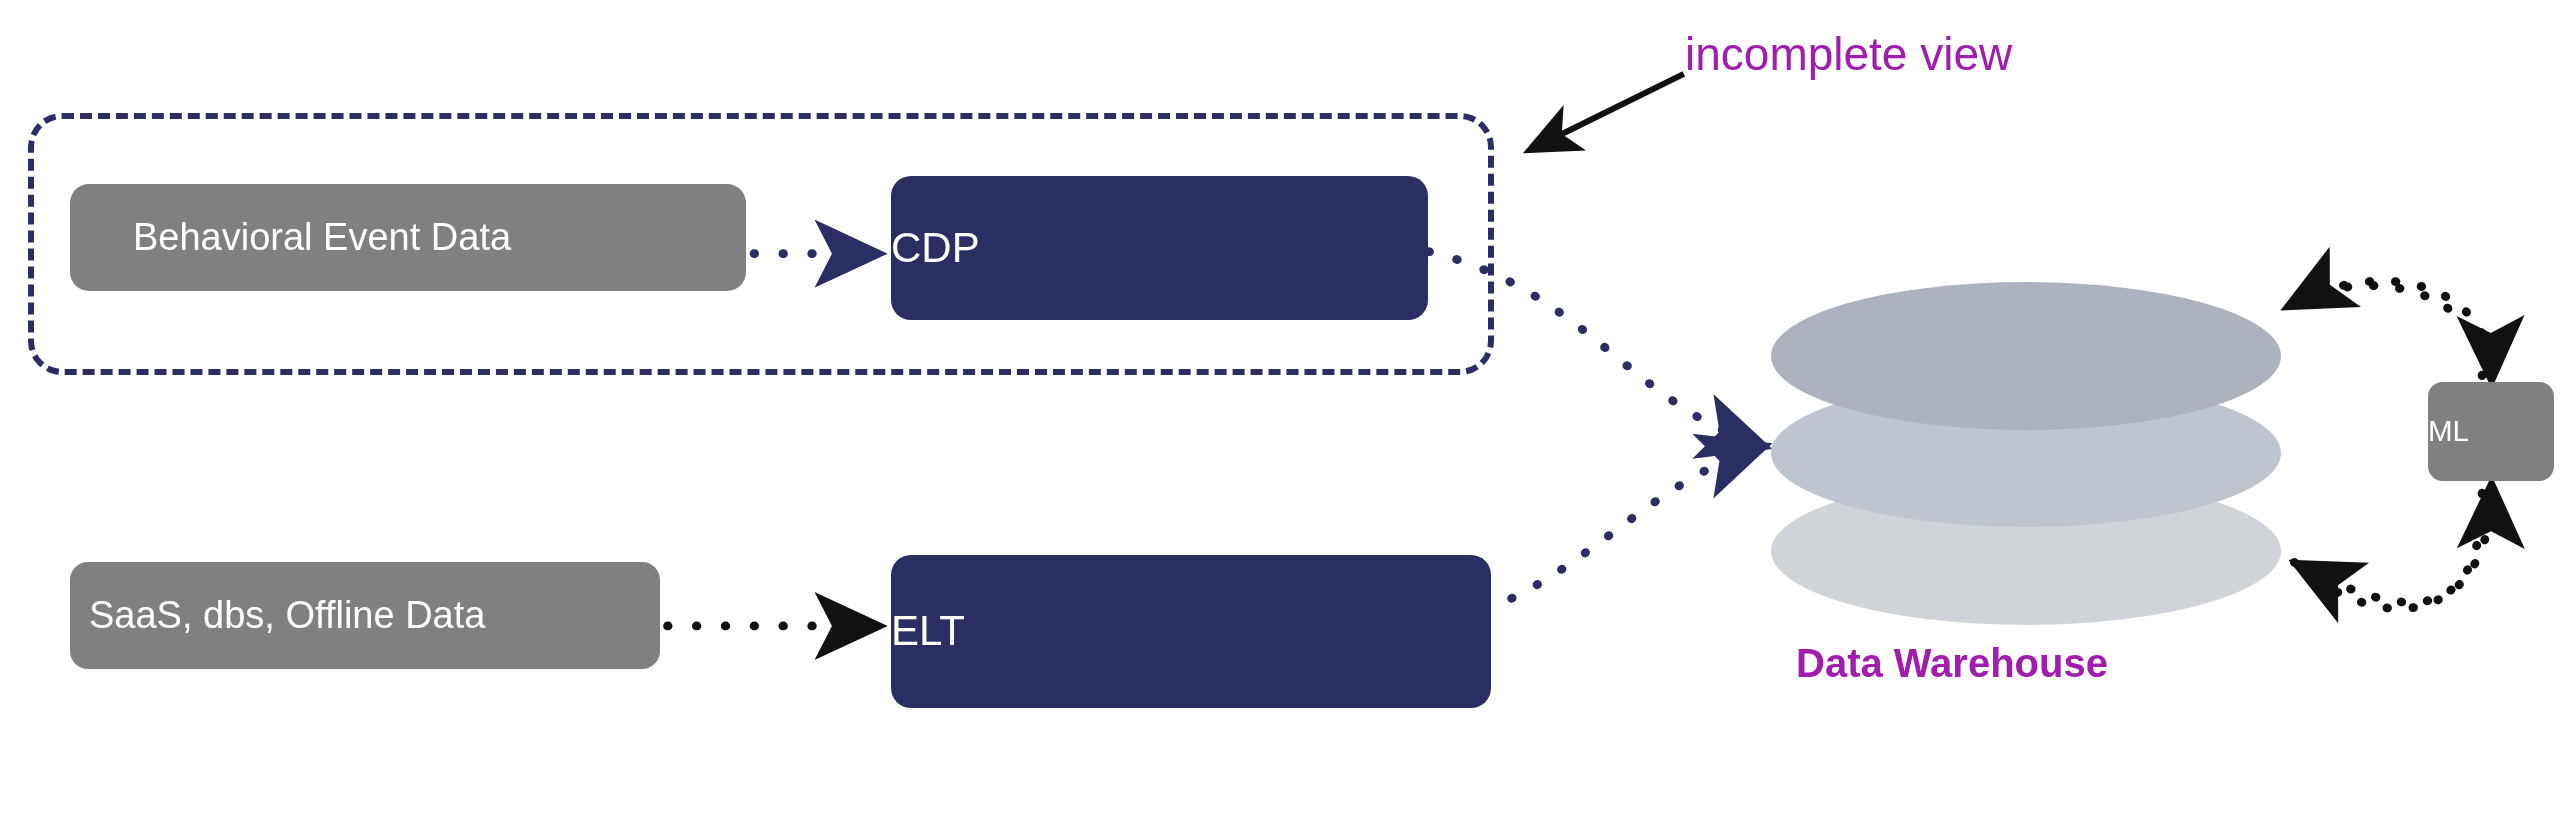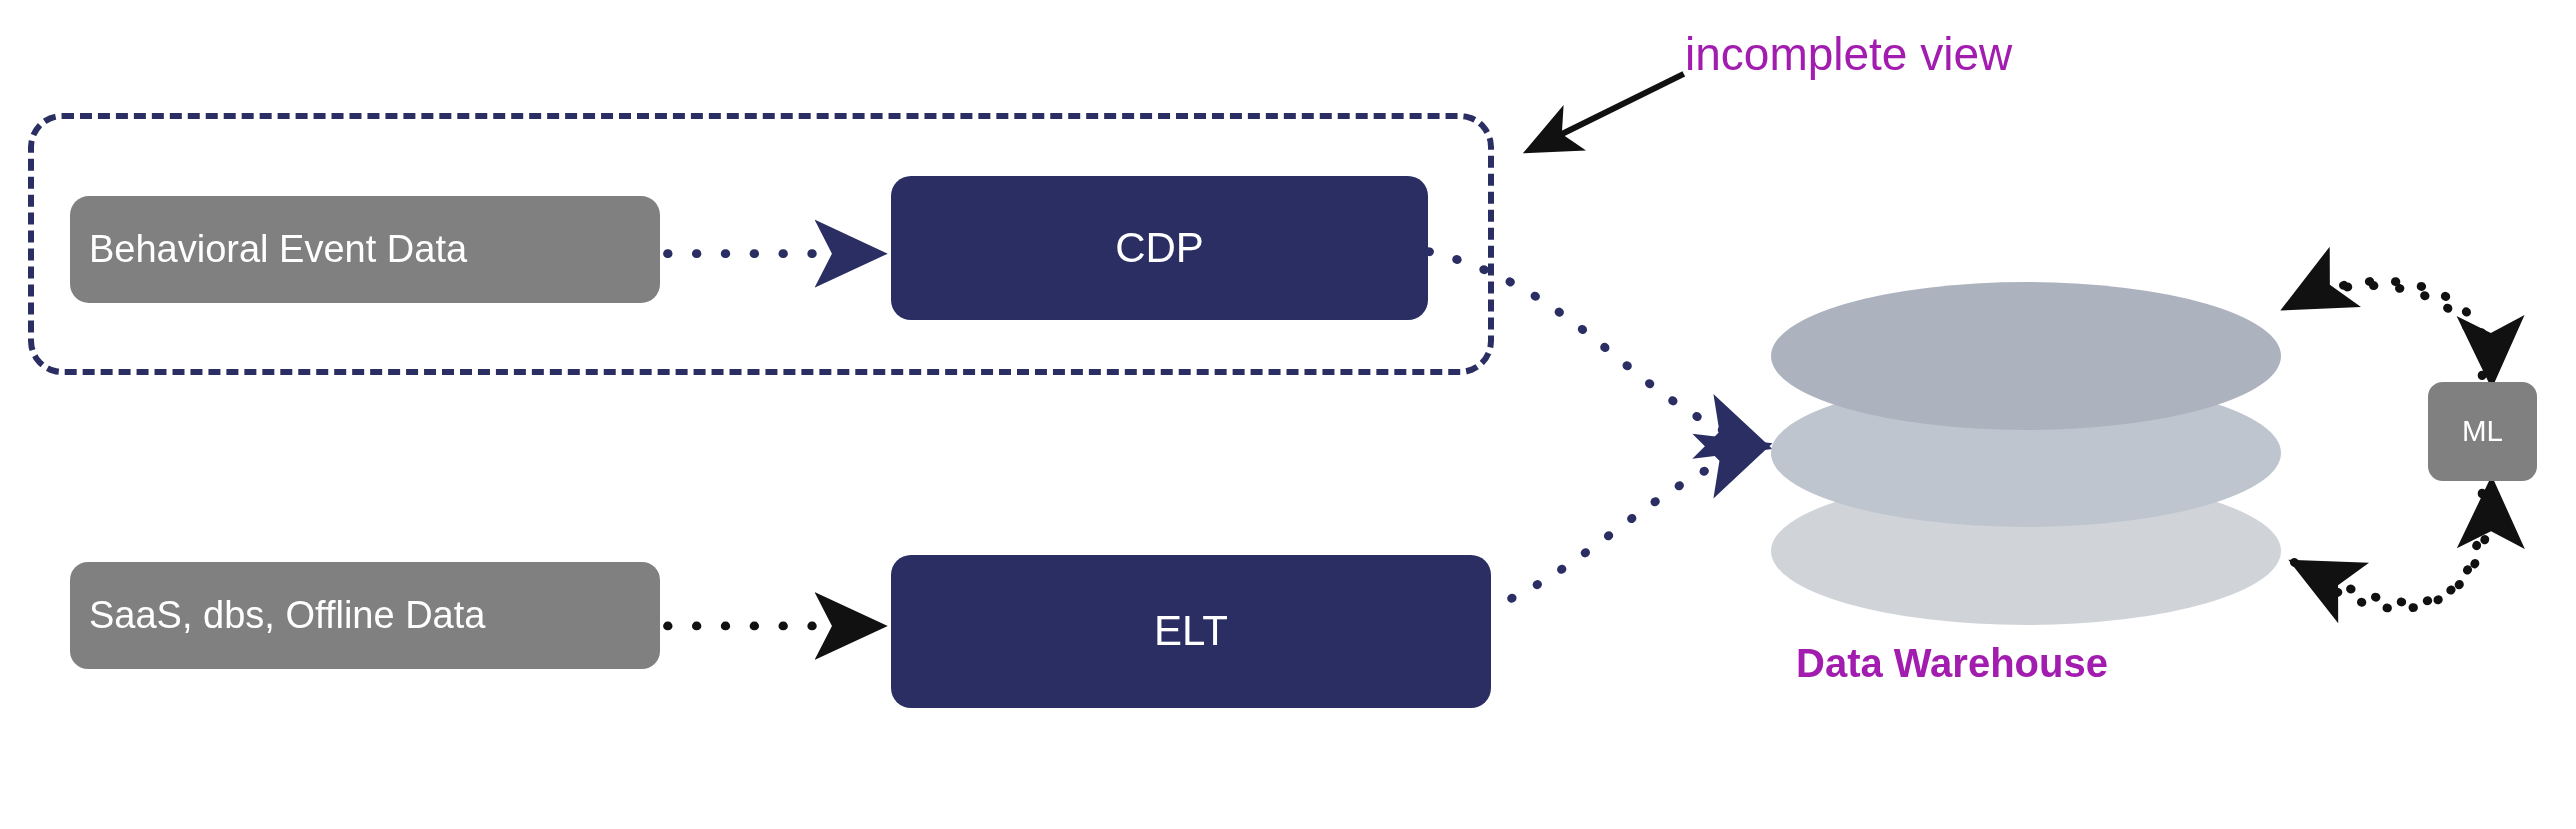--- a/index.html
+++ b/index.html
@@ -32,21 +32,20 @@
 
   
   .node {
     position: absolute;
     display: flex;
     align-items: center;
     box-sizing: border-box;
   }
   .node-label {
     width: 100%;
-    text-align: center;
     color: #ffffff;
     line-height: 1.1;
   }
 
   .source-node {
     background: #808080;
     border-radius: 19px;
   }
   .source-node .node-label {
     font-size: 38px;
@@ -64,25 +63,25 @@
 
   .ml-node {
     background: #808080;
     border-radius: 14.8px;
   }
   .ml-node .node-label {
     font-size: 29.5px;
   }
 
   
-  #node-behavioral { left: 70px;  top: 196px;  width: 590px;  height: 107px; }
+  #node-behavioral { left: 70px;  top: 184px;  width: 676px;  height: 107px; padding-left: 44px; }
   #node-saas       { left: 70px;  top: 562px;  width: 590px;  height: 107px; border-radius: 18px; }
   #node-cdp        { left: 891px; top: 176px;  width: 537px;  height: 144px; }
   #node-elt        { left: 891px; top: 555px;  width: 600px;  height: 153px; }
-  #node-ml         { left: 2428px; top: 382px;  width: 109px;  height: 99px; }
+  #node-ml         { left: 2428px; top: 382px;  width: 126px;  height: 99px; }
 
   
   #group-incomplete {
     position: absolute;
     left: 28px;
     top: 113px;
     width: 1466px;
     height: 262px;
     border: 6px dashed #2a2e63;
     border-radius: 34px;

